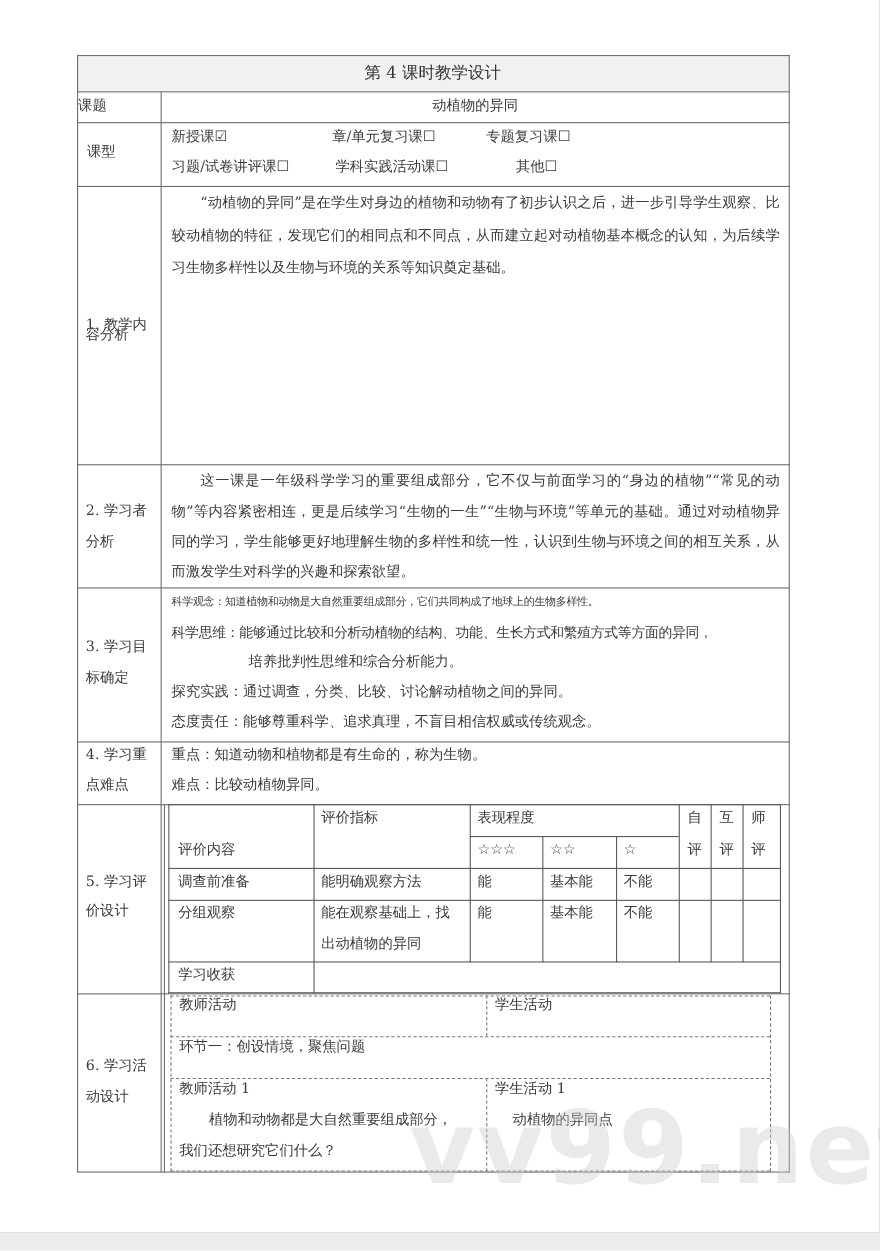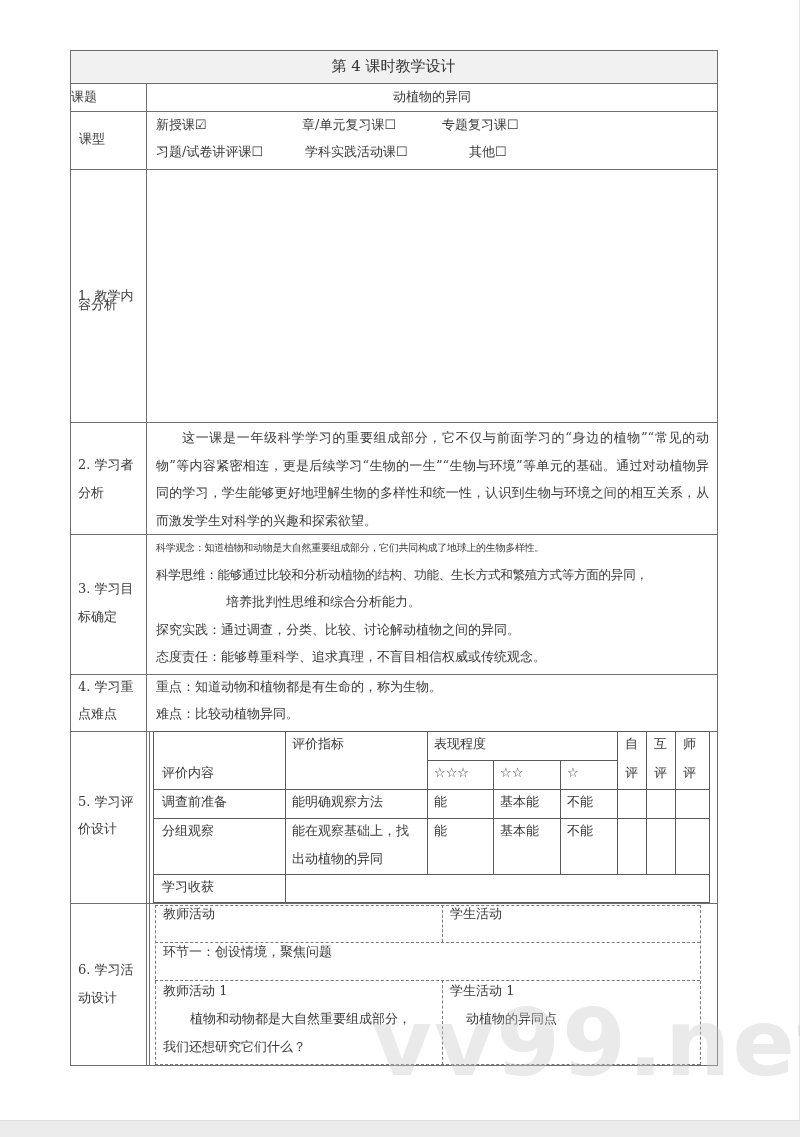--- a/index.html
+++ b/index.html
@@ -71,20 +71,21 @@
 <div class="abs txt" style="left:302px;top:112px;"><span>章/单元复习课</span><span>☐</span></div>
 <div class="abs txt" style="left:442px;top:112px;"><span>专题复习课</span><span>☐</span></div>
 <div class="abs txt" style="left:156px;top:139px;"><span>习题/试卷讲评课</span><span>☐</span></div>
 <div class="abs txt" style="left:305px;top:139px;"><span>学科实践活动课</span><span>☐</span></div>
 <div class="abs txt" style="left:469px;top:139px;"><span>其他</span><span>☐</span></div>
 
 <div class="abs label" style="left:78px;top:282px;">1. 教学内</div>
 <div class="abs label" style="left:78px;top:292px;margin-top:0;top:290px;"></div>
 <div class="abs label" style="left:78px;top:291px;">容分析</div>
 <div class="abs para" style="left:156px;top:170px;width:553px;">
+  <p>“动植物的异同”是在学生对身边的植物和动物有了初步认识之后，进一步引导学生观察、比较动植物的特征，发现它们的相同点和不同点，从而建立起对动植物基本概念的认知，为后续学习生物多样性以及生物与环境的关系等知识奠定基础。</p>
 </div>
 
 <div class="abs label" style="left:78px;top:451px;">2. 学习者</div>
 <div class="abs label" style="left:78px;top:479px;">分析</div>
 <div class="abs para" style="left:156px;top:424px;width:553px;line-height:27.5px;">
   <p>这一课是一年级科学学习的重要组成部分，它不仅与前面学习的“身边的植物”“常见的动物”等内容紧密相连，更是后续学习“生物的一生”“生物与环境”等单元的基础。通过对动植物异同的学习，学生能够更好地理解生物的多样性和统一性，认识到生物与环境之间的相互关系，从而激发学生对科学的兴趣和探索欲望。</p>
 </div>
 
 <div class="abs label" style="left:78px;top:575px;">3. 学习目</div>
 <div class="abs label" style="left:78px;top:603px;">标确定</div>

